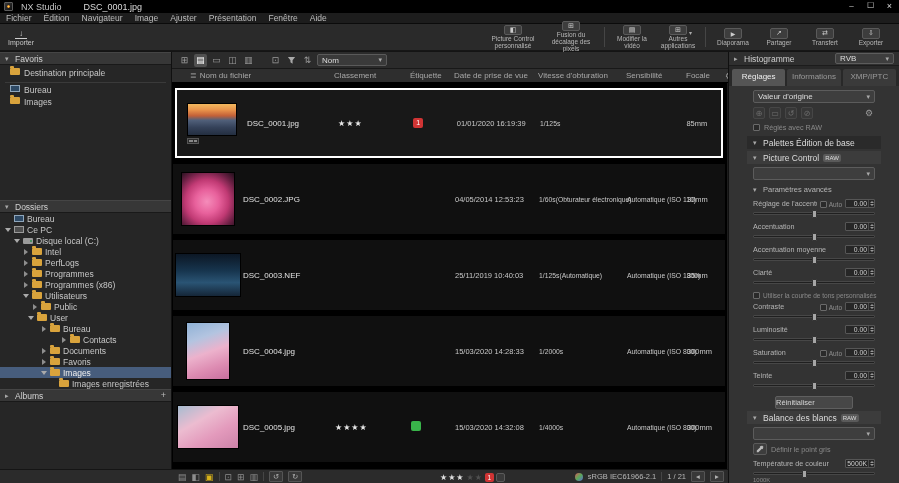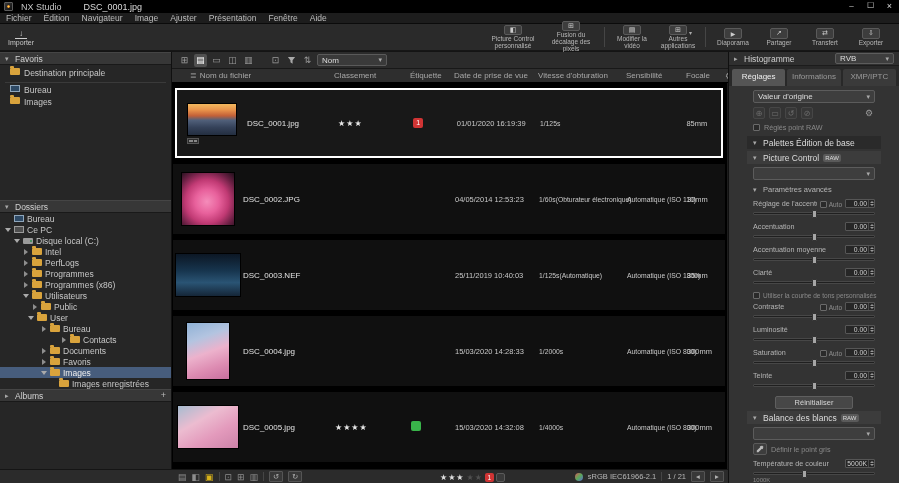--- a/index.html
+++ b/index.html
@@ -122,21 +122,21 @@
 .auto{display:flex;align-items:center;gap:2px;font-size:6.5px;color:#8f8f8f;flex:none}
 .valbox{width:30px;height:9px;background:#262626;border:1px solid #565656;border-radius:1px;display:flex;align-items:center;flex:none}
 .valtxt{flex:1;font-size:6.8px;color:#cfcfcf;text-align:right;padding-right:1px}
 .spin{width:6px;height:100%;border-left:1px solid #4a4a4a;display:flex;flex-direction:column;align-items:center;justify-content:space-evenly;flex:none}
 .spin::before{content:"";border-bottom:2px solid #999;border-left:2px solid transparent;border-right:2px solid transparent}
 .spin::after{content:"";border-top:2px solid #999;border-left:2px solid transparent;border-right:2px solid transparent}
 .sl-track{margin-top:3px;height:3px;background:#1f1f1f;border:1px solid #474747;border-radius:1px;position:relative}
 .sl-thumb{position:absolute;top:-3px;left:48%;width:5px;height:8px;background:#a6a6a6;border:1px solid #333;border-radius:1px}
 .curve-row{margin-top:4px;display:flex;align-items:center;gap:3px}
 .curve-row .dimlbl{font-size:6.5px}
-.btn-reset{display:block;margin:5px auto 2px;width:78px;height:13px;background:#474747;border:1px solid #5f5f5f;border-radius:2px;font-size:7.5px;color:#d5d5d5;text-align:center;line-height:11px}
+.btn-reset{display:block;margin:5px auto 2px;width:78px;height:13px;background:#474747;border:1px solid #5f5f5f;border-radius:2px;font-size:7.5px;color:#d5d5d5;line-height:11px}
 .gp-row{margin-top:3px;display:flex;align-items:center;gap:4px}
 .gp-btn{width:14px;height:12px;background:#3d3d3d;border:1px solid #5a5a5a;border-radius:2px;display:flex;align-items:center;justify-content:center;flex:none}
 .temp-top{margin-top:4px;display:flex;align-items:center;gap:3px}
 .temp-min{font-size:6px;color:#8a8a8a;margin-top:2px}
 
 
 .sico{font-size:9px;color:#8d8d8d;line-height:14px}
 .sico.yellow{color:#d8b21a}
 .g-fstrip::before{content:"▤"}.g-comp::before{content:"◧"}.g-bucket::before{content:"▣"}.g-ratio::before{content:"⊡"}.g-grid2::before{content:"⊞"}.g-hist::before{content:"▥"}
 .ssep{width:1px;height:9px;background:#454545}
@@ -470,21 +470,21 @@
       <div class="prow tools">
         <span class="tool-ico g-point"></span>
         <span class="tool-ico g-crop"></span>
         <span class="tool-ico g-rotL"></span>
         <span class="tool-ico g-none"></span>
         <span class="tool-ico right-gear g-gear"></span>
       </div>
 
       <div class="prow" style="margin-top:3px">
         <span class="cb"></span>
-        <span class="dimlbl">Réglés point RAW</span>
+        <span class="dimlbl">Réglés avec RAW</span>
       </div>
 
       <div class="pbar">
         <span class="arr arr-d"></span>
         <span>Palettes Édition de base</span>
       </div>
 
       <div class="pbar sub">
         <span class="arr arr-d"></span>
         <span>Picture Control</span>

